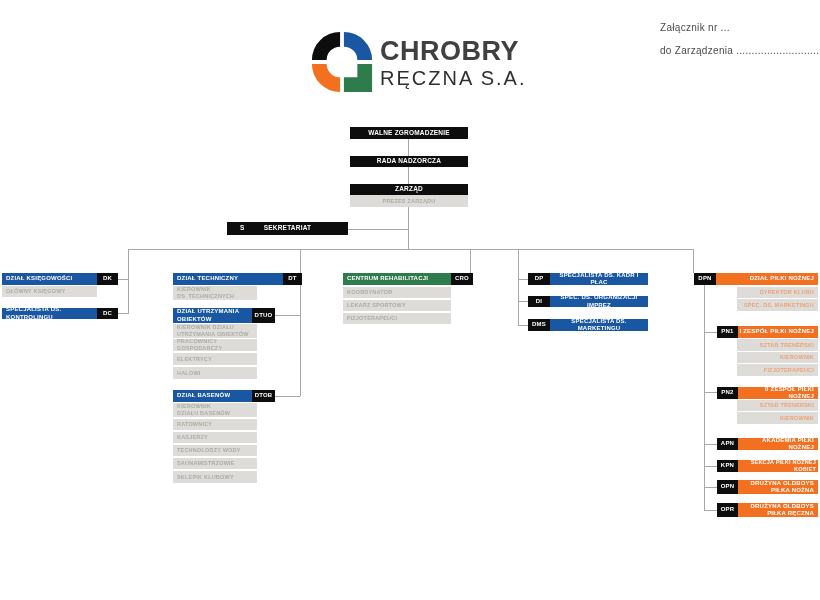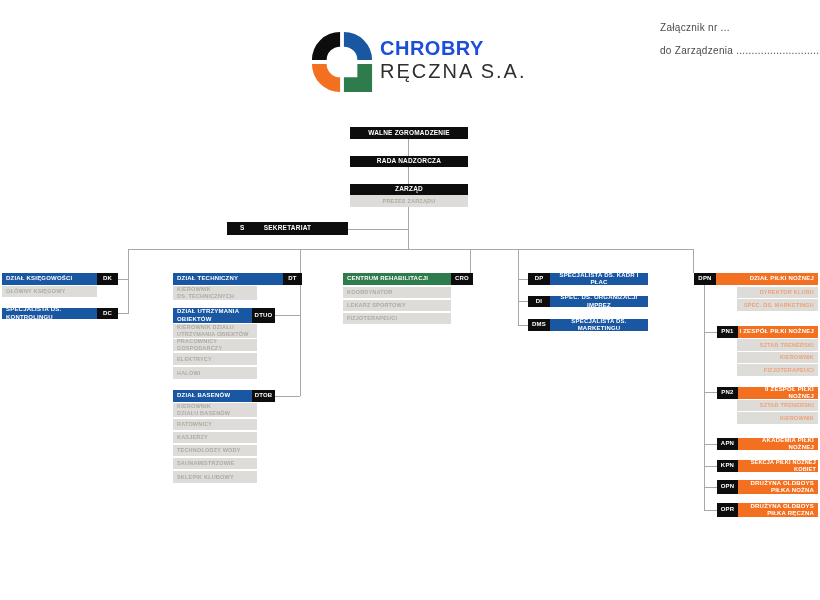--- a/index.html
+++ b/index.html
@@ -12,21 +12,21 @@
   .blue{background:#1a57a3;color:#ffffff;}
   .green{background:#2e7b4b;color:#ffffff;}
   .orangebg{background:#f37021;color:#ffffff;}
   .gray{background:#dedcd8;color:#aeaba6;}
   .gray.ot{color:#eda276;}
   .c{justify-content:center;text-align:center;}
   .l{justify-content:flex-start;text-align:left;padding-left:4px;}
   .r{justify-content:flex-end;text-align:right;padding-right:4px;}
   .pre{white-space:pre-line;}
   .f65{font-size:6.5px;} .f6{font-size:6px;} .f55{font-size:5.5px;}
-  .brand-title{font-size:20px;font-weight:bold;color:#1d4ed8;letter-spacing:.5px;line-height:1;}
+  .brand-title{font-size:27px;font-weight:bold;color:#404040;letter-spacing:.5px;line-height:1;}
   .brand-sub{font-size:20px;font-weight:normal;color:#2f2f2f;letter-spacing:2px;line-height:1;margin-top:3px;}
   .attach{position:absolute;font-size:10px;color:#4a4a4a;letter-spacing:.3px;}
 </style>
 </head>
 <body>
 
 <div class="canvas">
 
   <div style="position:absolute;left:310px;top:30px;width:64px;height:64px;">
     <svg width="64" height="64" viewBox="0 0 100 100">

